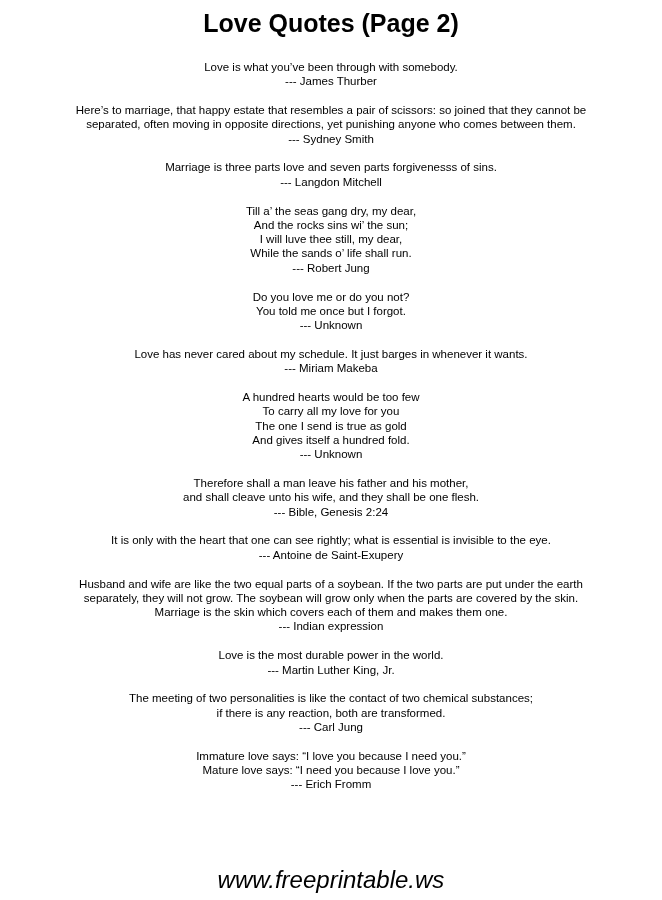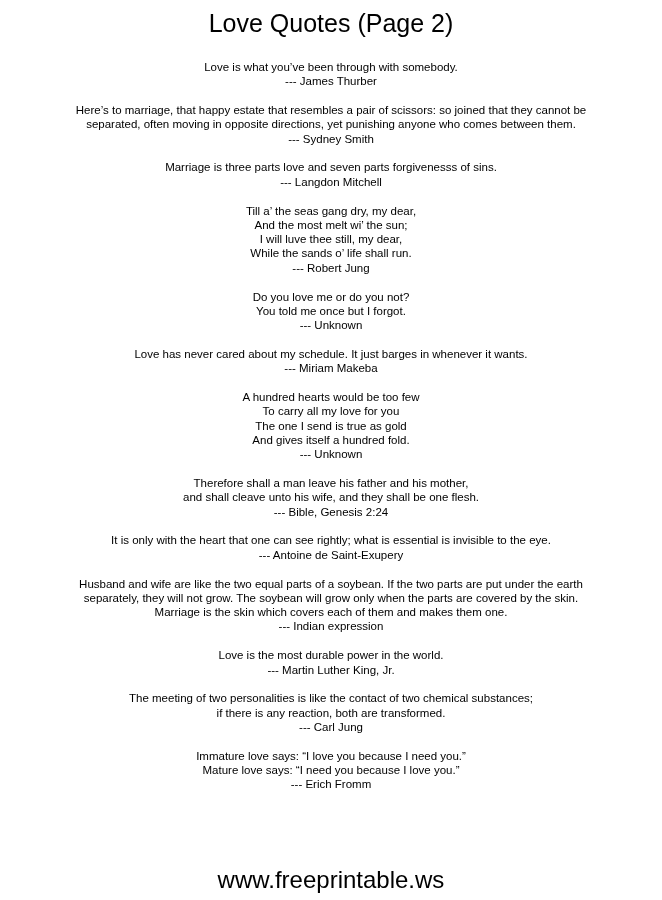--- a/index.html
+++ b/index.html
@@ -16,21 +16,21 @@
     overflow: hidden;
   }
   .page {
     padding: 8px 48px 0 48px;
     text-align: center;
     box-sizing: border-box;
   }
   .title {
     font-size: 25px;
     line-height: 30px;
-    font-weight: 400;
+    font-weight: 700;
     margin: 0 0 22px 0;
   }
   .quotes {
     margin: 12px;
   }
   .quote {
     font-size: 11.5px;
     line-height: 14.3px;
     margin: 0 0 14.5px 0;
   }
@@ -39,20 +39,21 @@
     white-space: nowrap;
   }
   .footer {
     position: absolute;
     top: 866px;
     left: 0;
     width: 662px;
     text-align: center;
     font-size: 24px;
     line-height: 28px;
+    font-style: italic;
   }
 </style>
 </head>
 <body>
 
 <div class="page">
   <h1 class="title">Love Quotes (Page 2)</h1>
 
   <div class="quotes">
   <div class="quote">
@@ -66,21 +67,21 @@
         <span class="attribution">--- Sydney Smith</span>
   </div>
 
   <div class="quote">
     <span class="quote-line">Marriage is three parts love and seven parts forgivenesss of sins.</span>
         <span class="attribution">--- Langdon Mitchell</span>
   </div>
 
   <div class="quote">
     <span class="quote-line">Till a’ the seas gang dry, my dear,</span>
-        <span class="quote-line">And the most melt wi’ the sun;</span>
+        <span class="quote-line">And the rocks sins wi’ the sun;</span>
         <span class="quote-line">I will luve thee still, my dear,</span>
         <span class="quote-line">While the sands o’ life shall run.</span>
         <span class="attribution">--- Robert Jung</span>
   </div>
 
   <div class="quote">
     <span class="quote-line">Do you love me or do you not?</span>
         <span class="quote-line">You told me once but I forgot.</span>
         <span class="attribution">--- Unknown</span>
   </div>

